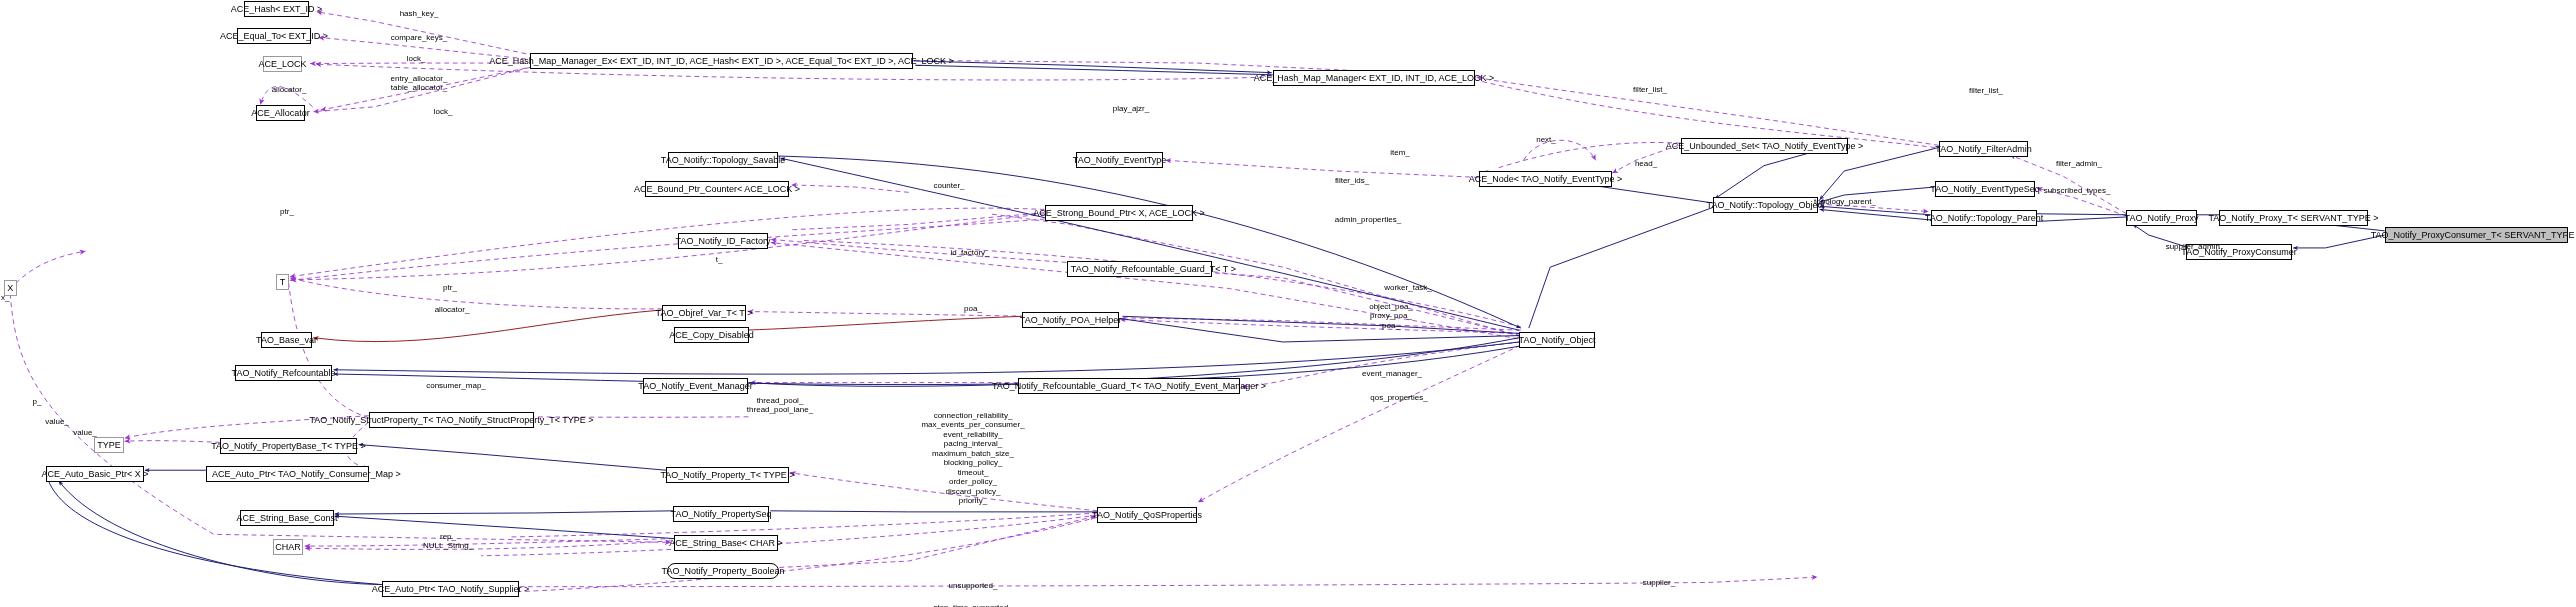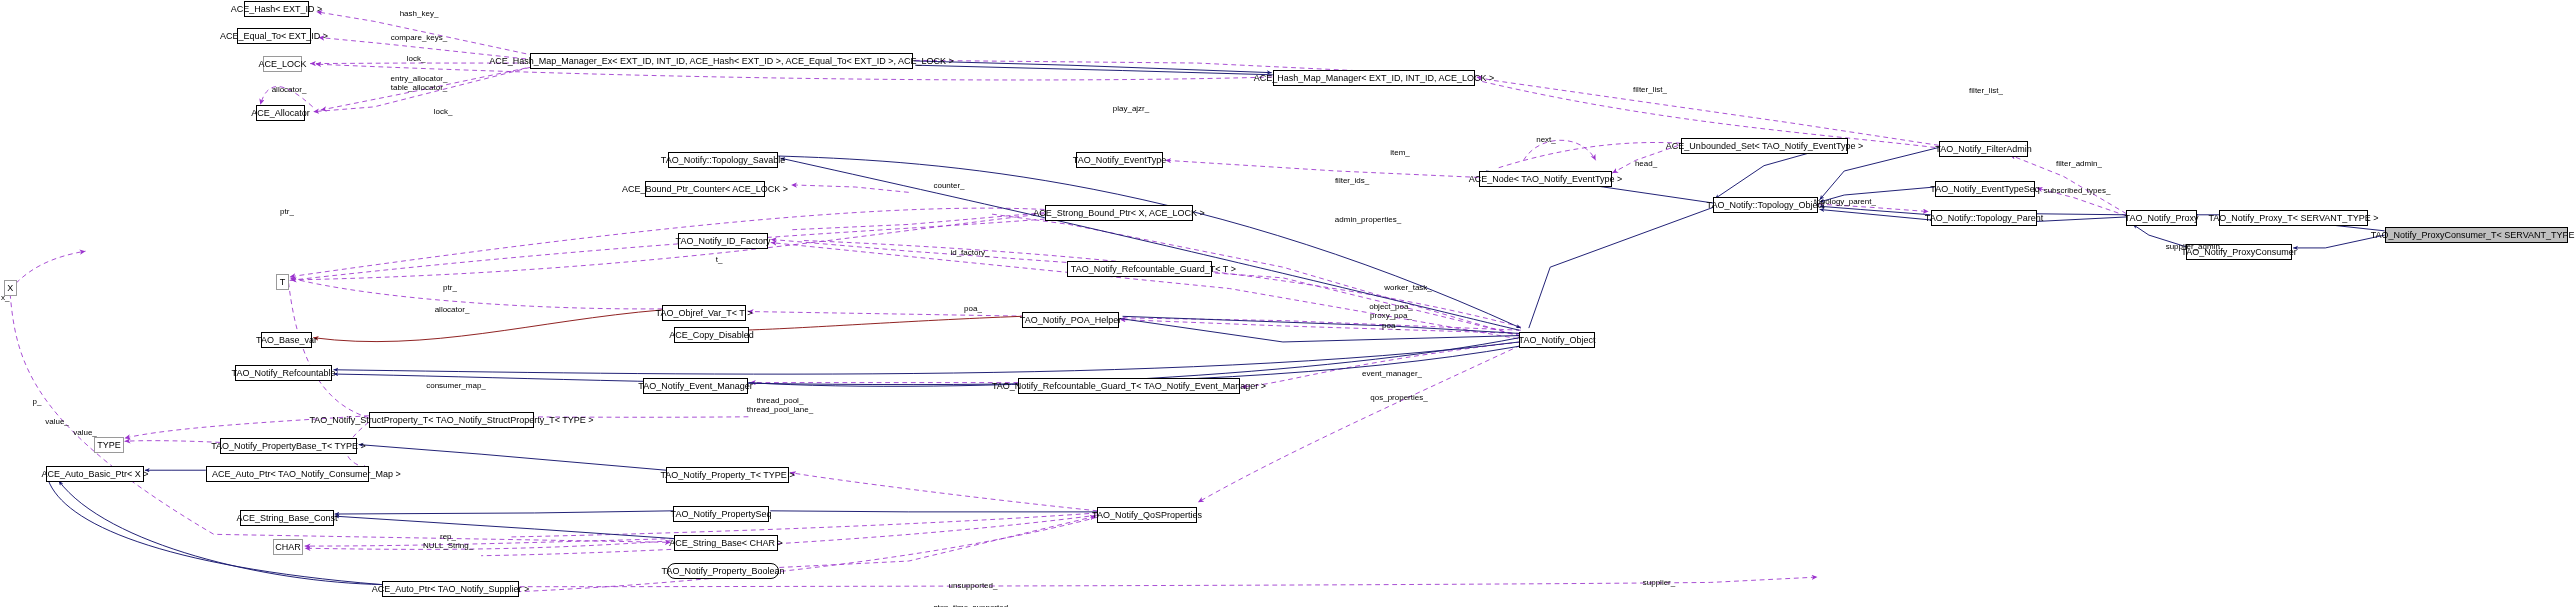--- a/index.html
+++ b/index.html
@@ -156,21 +156,21 @@
   <div class="node" style="left:237px;top:28px;width:74px;">ACE_Equal_To&lt; EXT_ID &gt;</div>
   <div class="node template" style="left:263px;top:56px;width:39px;">ACE_LOCK</div>
   <div class="node" style="left:256px;top:105px;width:49px;">ACE_Allocator</div>
   <div class="node" style="left:530px;top:53px;width:383px;">ACE_Hash_Map_Manager_Ex&lt; EXT_ID, INT_ID, ACE_Hash&lt; EXT_ID &gt;, ACE_Equal_To&lt; EXT_ID &gt;, ACE_LOCK &gt;</div>
   <div class="node" style="left:1273px;top:70px;width:202px;">ACE_Hash_Map_Manager&lt; EXT_ID, INT_ID, ACE_LOCK &gt;</div>
   <div class="node" style="left:668px;top:152px;width:110px;">TAO_Notify::Topology_Savable</div>
   <div class="node" style="left:1076px;top:152px;width:87px;">TAO_Notify_EventType</div>
   <div class="node" style="left:1479px;top:171px;width:133px;">ACE_Node&lt; TAO_Notify_EventType &gt;</div>
   <div class="node" style="left:1681px;top:138px;width:167px;">ACE_Unbounded_Set&lt; TAO_Notify_EventType &gt;</div>
   <div class="node" style="left:1939px;top:141px;width:89px;">TAO_Notify_FilterAdmin</div>
-  <div class="node" style="left:645px;top:181px;width:120px;">ACE_Bound_Ptr_Counter&lt; ACE_LOCK &gt;</div>
+  <div class="node" style="left:645px;top:181px;width:144px;">ACE_Bound_Ptr_Counter&lt; ACE_LOCK &gt;</div>
   <div class="node" style="left:1935px;top:181px;width:100px;">TAO_Notify_EventTypeSeq</div>
   <div class="node" style="left:1713px;top:197px;width:105px;">TAO_Notify::Topology_Object</div>
   <div class="node" style="left:1045px;top:205px;width:148px;">ACE_Strong_Bound_Ptr&lt; X, ACE_LOCK &gt;</div>
   <div class="node" style="left:1931px;top:210px;width:106px;">TAO_Notify::Topology_Parent</div>
   <div class="node" style="left:2126px;top:210px;width:71px;">TAO_Notify_Proxy</div>
   <div class="node" style="left:2219px;top:210px;width:149px;">TAO_Notify_Proxy_T&lt; SERVANT_TYPE &gt;</div>
   <div class="node highlight" style="left:2385px;top:227px;width:183px;height:16px;">TAO_Notify_ProxyConsumer_T&lt; SERVANT_TYPE &gt;</div>
   <div class="node" style="left:678px;top:233px;width:90px;">TAO_Notify_ID_Factory</div>
   <div class="node" style="left:1067px;top:261px;width:145px;padding-left:32px;">TAO_Notify_Refcountable_Guard_T&lt; T &gt;</div>
   <div class="node" style="left:2186px;top:244px;width:106px;">TAO_Notify_ProxyConsumer</div>
@@ -230,20 +230,30 @@
 poa_</div>
   <div class="elabel" style="left:1392px;top:374px;">event_manager_</div>
   <div class="elabel" style="left:1399px;top:398px;">qos_properties_</div>
   <div class="elabel" style="left:456px;top:386px;">consumer_map_</div>
   <div class="elabel" style="left:780px;top:405px;">thread_pool_
 thread_pool_lane_</div>
   <div class="elabel" style="left:5.3px;top:298px;">x_</div>
   <div class="elabel" style="left:37px;top:402px;">p_</div>
   <div class="elabel" style="left:85px;top:433px;">value_</div>
   <div class="elabel" style="left:57px;top:422px;">value_</div>
+  <div class="elabel" style="left:973px;top:458px;">connection_reliability_
+max_events_per_consumer_
+event_reliability_
+pacing_interval_
+maximum_batch_size_
+blocking_policy_
+timeout_
+order_policy_
+discard_policy_
+priority_</div>
   <div class="elabel" style="left:973px;top:586px;">unsupported_</div>
   <div class="elabel" style="left:973px;top:608px;">stop_time_supported_</div>
   <div class="elabel" style="left:448px;top:541px;">rep_
 NULL_String_</div>
   <div class="elabel" style="left:1659px;top:583px;">supplier_</div>
 
 </div>
 
 
 </body></html>

